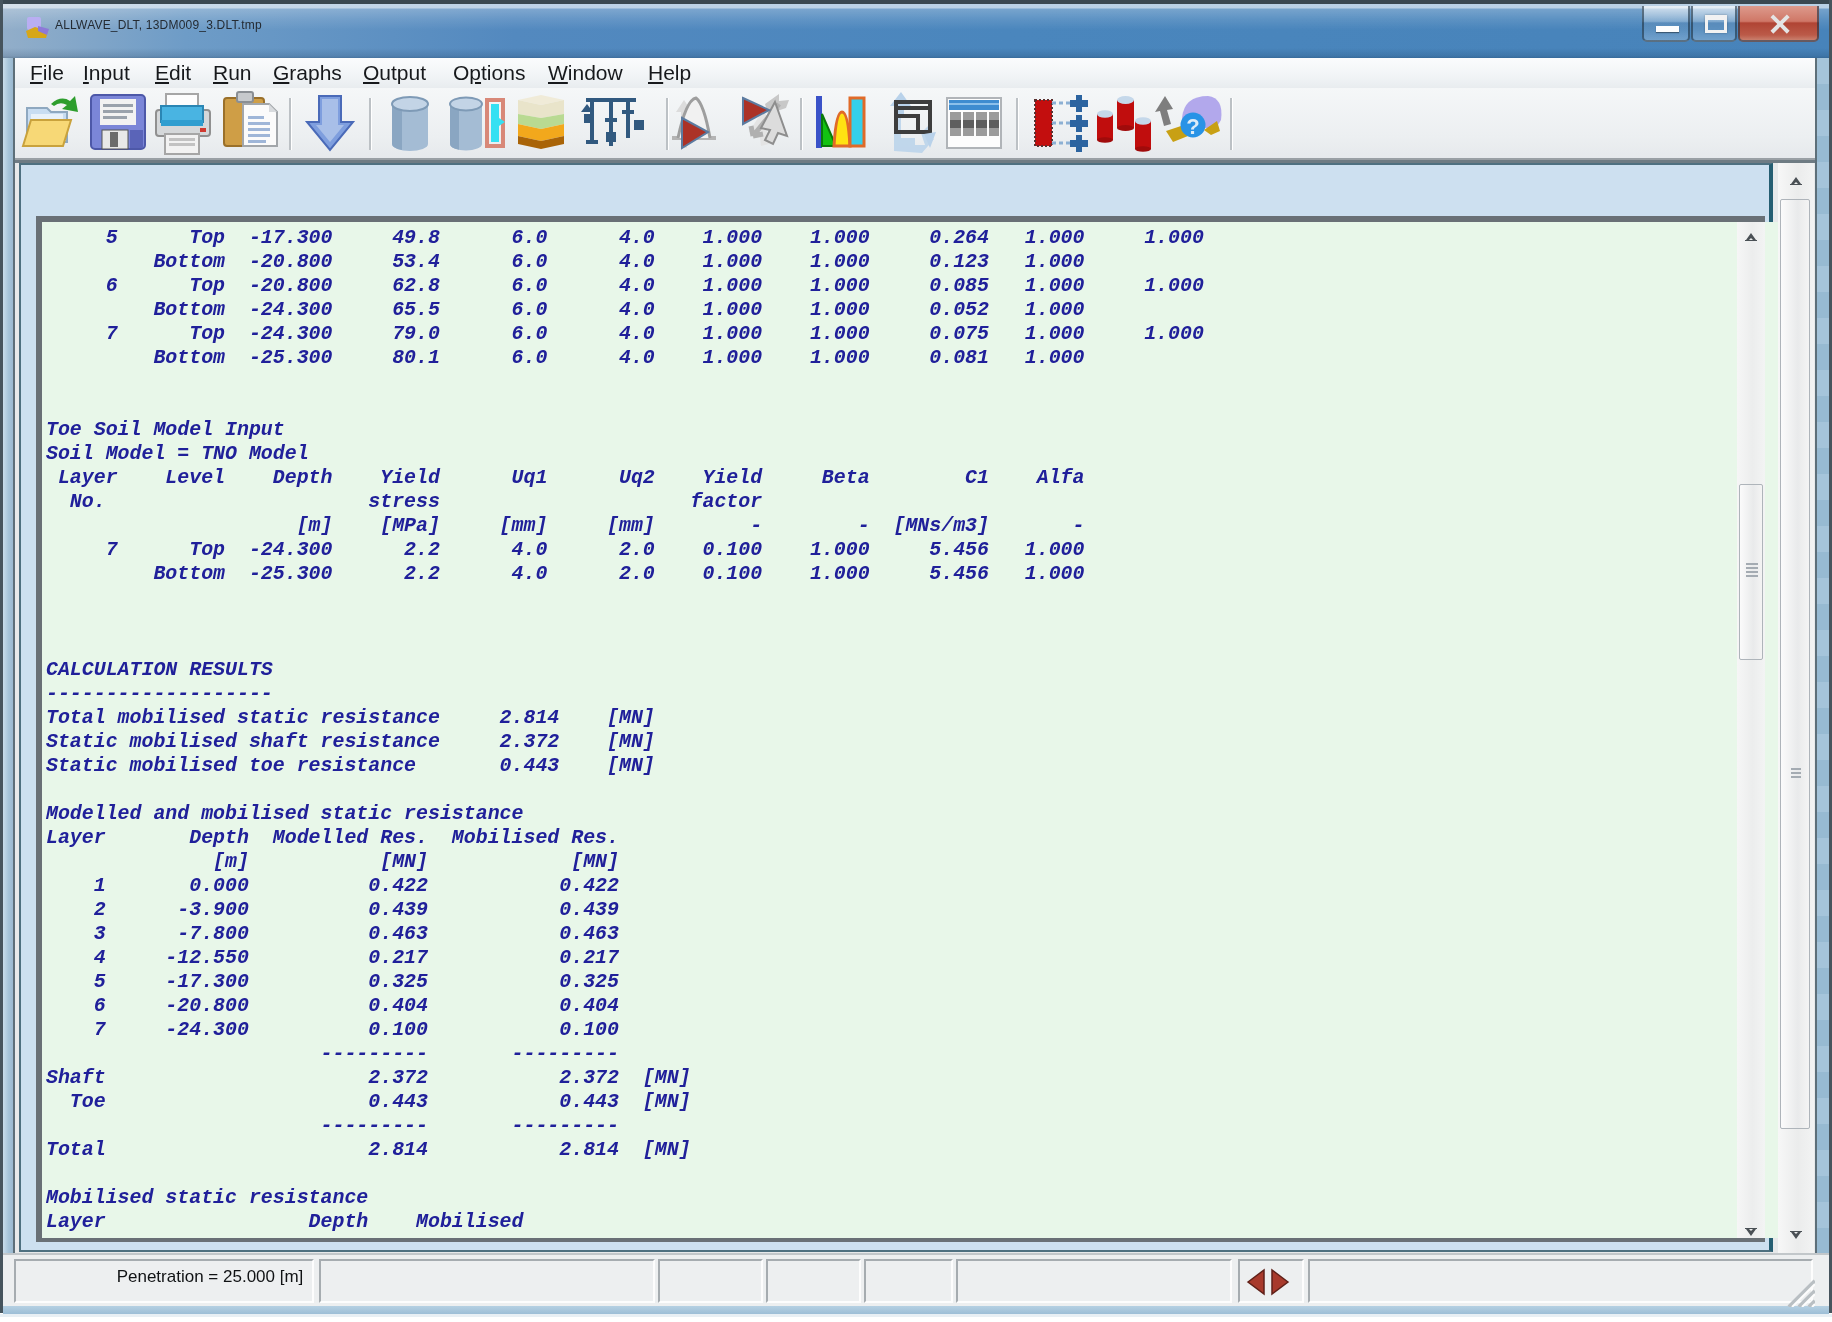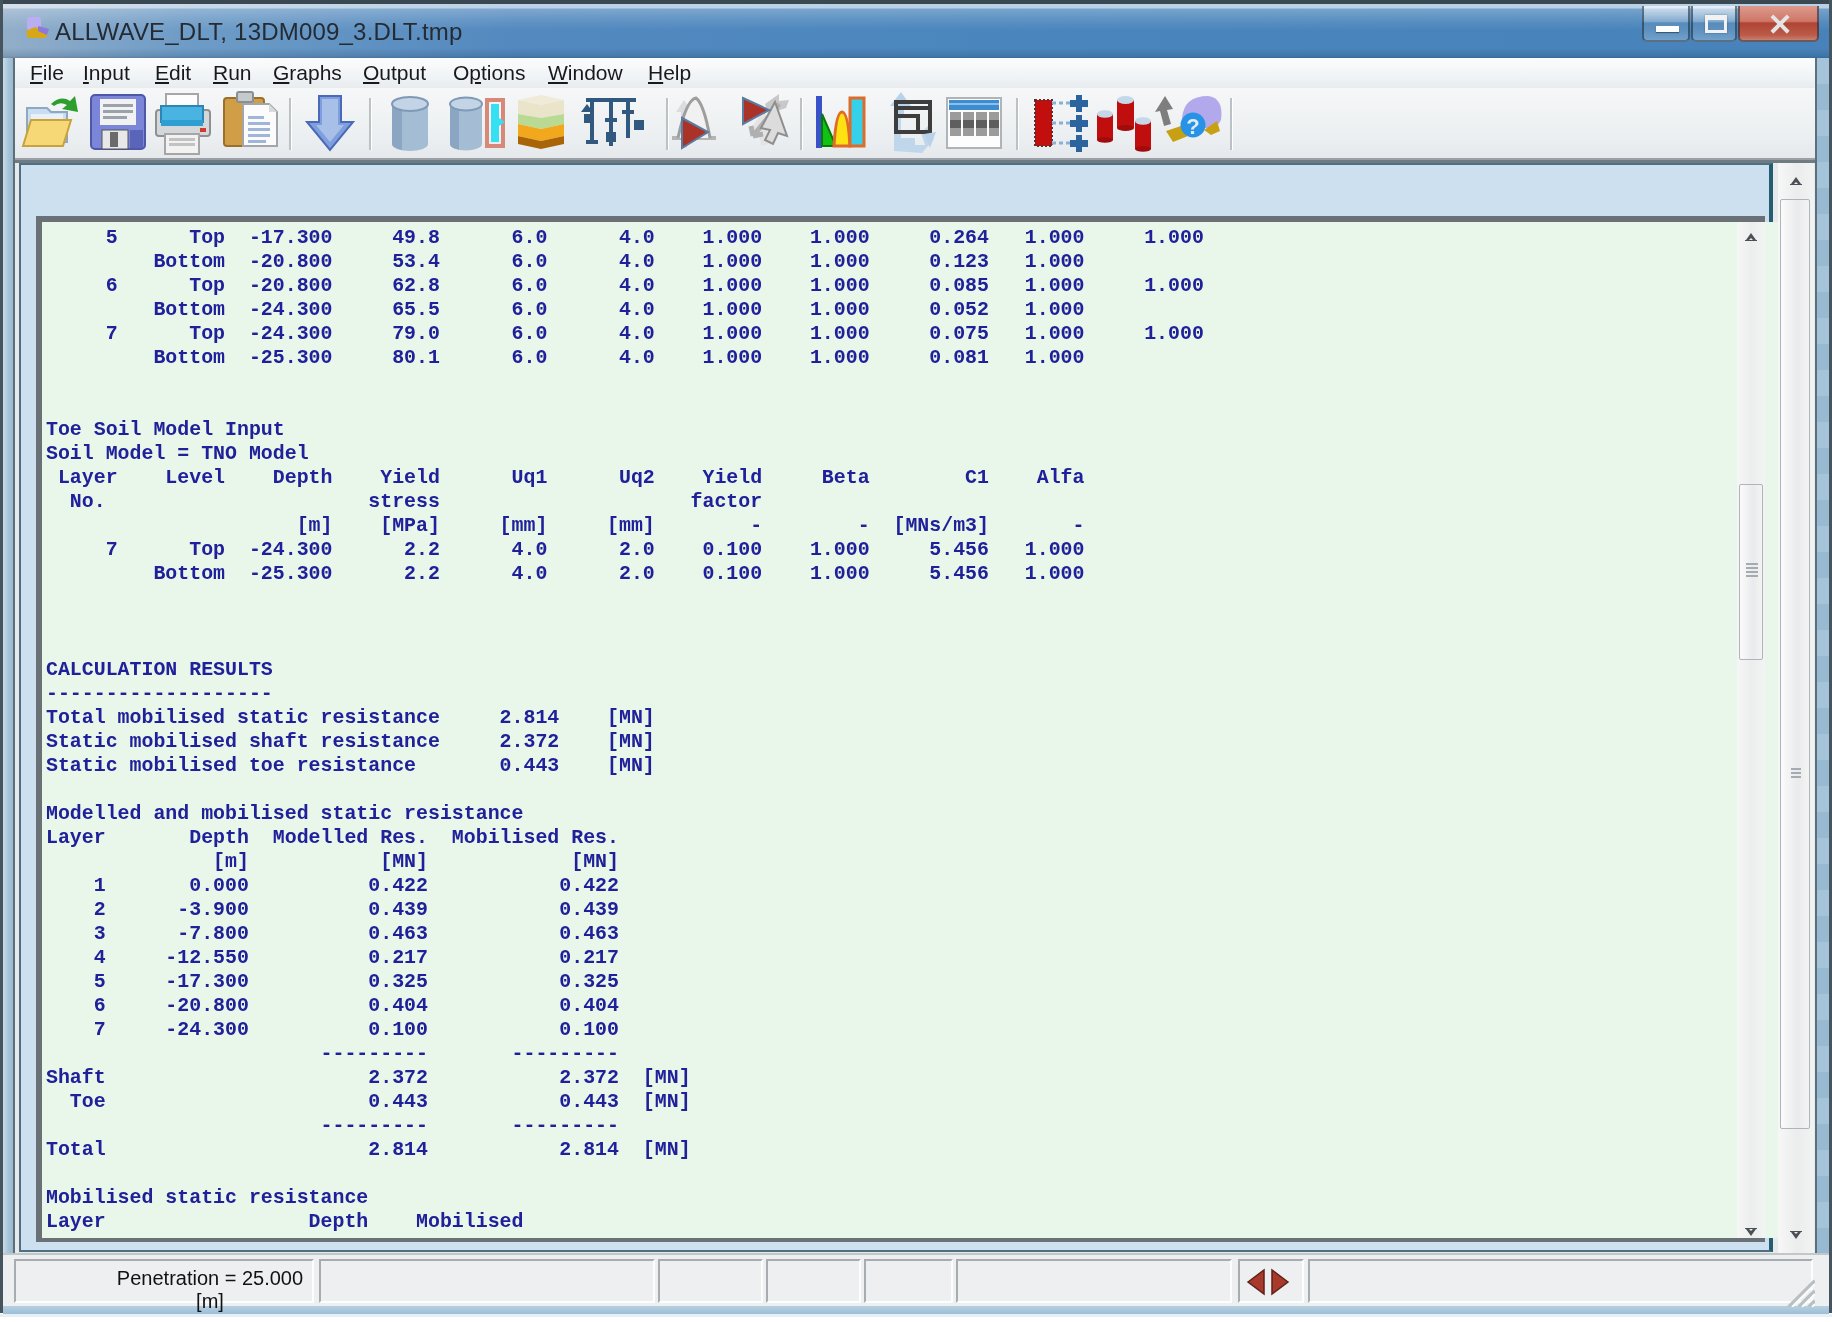--- a/index.html
+++ b/index.html
@@ -16,21 +16,21 @@
   background:repeating-linear-gradient(to bottom,#a5c4da 0 26px,#97bad2 26px 52px); border-left:2px solid #5d6f79; }
 #frame-bottom{ left:3px; top:1306px; width:1826px; height:8px;
   background:linear-gradient(#b5d0e2,#9dbed6); }
 #frame-bl { left:0; top:1314px; width:1832px; height:3px; background:#e8eff4; }
 
 #titlebar { left:3px; top:4px; width:1826px; height:54px;
   background:
   linear-gradient(to bottom, rgba(255,255,255,.62) 0px, rgba(255,255,255,.62) 4px, rgba(255,255,255,.25) 5px, rgba(255,255,255,.10) 16px, rgba(255,255,255,0) 26px, rgba(0,0,0,0) 44px, rgba(5,30,55,.14) 52px, rgba(5,30,55,.26) 54px),
   linear-gradient(to right,#92aec9 0%,#6e9cc7 10%,#5389bf 28%,#4a86bd 55%,#4783ba 100%); }
 #title-icon { left:23px; top:13px; }
-#title-text { left:52px; top:14px; font-size:24px; color:#242b33; letter-spacing:.2px; }
+#title-text { left:52px; top:14px; font-size:12px; color:#242b33; letter-spacing:.2px; }
 
 .capbtn { position:absolute; top:2px; height:36px; border:2px solid rgba(32,52,70,.62);
   border-top:none; border-radius:0 0 5px 5px;
   background: linear-gradient(to bottom, rgba(255,255,255,.66), rgba(255,255,255,.26) 45%, rgba(110,140,170,.20) 50%, rgba(175,205,230,.40)); }
 #btn-min { left:1639px; width:48px; }
 #btn-max { left:1688px; width:46px; }
 #btn-close { left:1735px; width:81px;
   background: linear-gradient(to bottom, #dd9a8c, #cf7767 45%, #b04434 50%, #bb5a48 85%, #c97f6d); }
 #btn-min .glyph { position:absolute; left:12px; top:20px; width:23px; height:6px; background:#fdfdfd; box-shadow:0 1px 1px rgba(0,0,0,.4); }
 #btn-max .glyph { position:absolute; left:12px; top:9px; width:22px; height:18px; border:3px solid #f2f2f2; border-top-width:5px; box-shadow:0 0 2px rgba(0,0,0,.3); }
@@ -52,40 +52,40 @@
   background:#cde0f0; border:2px solid #4e7080; border-right:4px solid #255e72; }
 #ctitle { left:21px; top:165px; width:1748px; height:48px;
   background:linear-gradient(#dde9f4,#cbdeef 55%,#b0cae5); }
 #ctitle-icon { left:51px; top:14px; }
 #ctitle-text { left:93px; top:15px; font-size:21px; color:#2a323b; }
 #cclose { left:1681px; top:13px; width:56px; height:31px; border:2px solid #8a6a62; border-radius:3px;
   background:linear-gradient(to bottom,#e3a294,#d47c6a 45%,#bb4534 50%,#c65a47 85%,#d48d7b); }
 #cclose svg { position:absolute; left:16px; top:4px; }
 
 #textbox { left:36px; top:216px; width:1729px; height:1026px; background:#697076; }
-#content { position:absolute; left:6px; top:6px; width:1763px; height:1016px; overflow:hidden; background:#e8f7e9; }
+#content { position:absolute; left:6px; top:6px; width:1763px; height:1016px; overflow:hidden; background:#e8f7e9;font-style:italic; }
 #content pre { margin:0; padding:4px 0 0 4px;
   font-family:"Liberation Mono", monospace; font-weight:bold;
   font-size:19.9px; line-height:24px; color:#20209a; }
 
 #isb { position:absolute; right:0; top:6px; width:28px; height:1016px;
   background:linear-gradient(to right,#f6f6f6,#eceded 55%,#f3f4f4); }
 .sbbtn { position:absolute; left:0; width:100%; }
 .sbbtn svg { position:absolute; left:50%; top:50%; transform:translate(-50%,-50%); }
 .sbthumb { position:absolute; left:2px; background:linear-gradient(to right,#fbfbfb,#e9eaeb 60%,#f4f4f4); border:1px solid #aeb4ba; border-radius:2px; }
 .grip i { display:block; height:2px; margin:2px 3px; background:#a4abb2; }
 .grip { position:absolute; }
 
 #osb { left:1778px; top:163px; width:36px; height:1090px;
   background:linear-gradient(to right,#f7f7f7,#ebecec 55%,#f2f3f3); }
 
 #statusline { left:3px; top:1253px; width:1826px; height:2px; background:#c2c7ca; }
 #statusbar { left:3px; top:1255px; width:1826px; height:51px; background:#edeff0; }
 .pane { position:absolute; top:4px; height:44px; border:2px solid; border-color:#a6acb0 #fdfdfd #fdfdfd #a6acb0; background:#edeff0; }
-#ptext { position:absolute; left:98px; top:12px; width:218px; text-align:center; font-size:20px; color:#101214; }
+#ptext { position:absolute; left:98px; top:12px; width:218px; text-align:center; font-size:17px; color:#101214; }
 #grip { position:absolute; left:1776px; top:18px; }
 </style></head>
 <body>
 <div id="win">
   <div class="abs" id="frame-top"></div>
   <div class="abs" id="frame-left-d"></div>
   <div class="abs" id="frame-right-d"></div>
   <div class="abs" id="titlebar">
      <svg class="abs" id="title-icon" width="24" height="22" viewBox="0 0 24 22">
        <rect x="1" y="0" width="14" height="13" rx="2" fill="#b9aef2"></rect>

